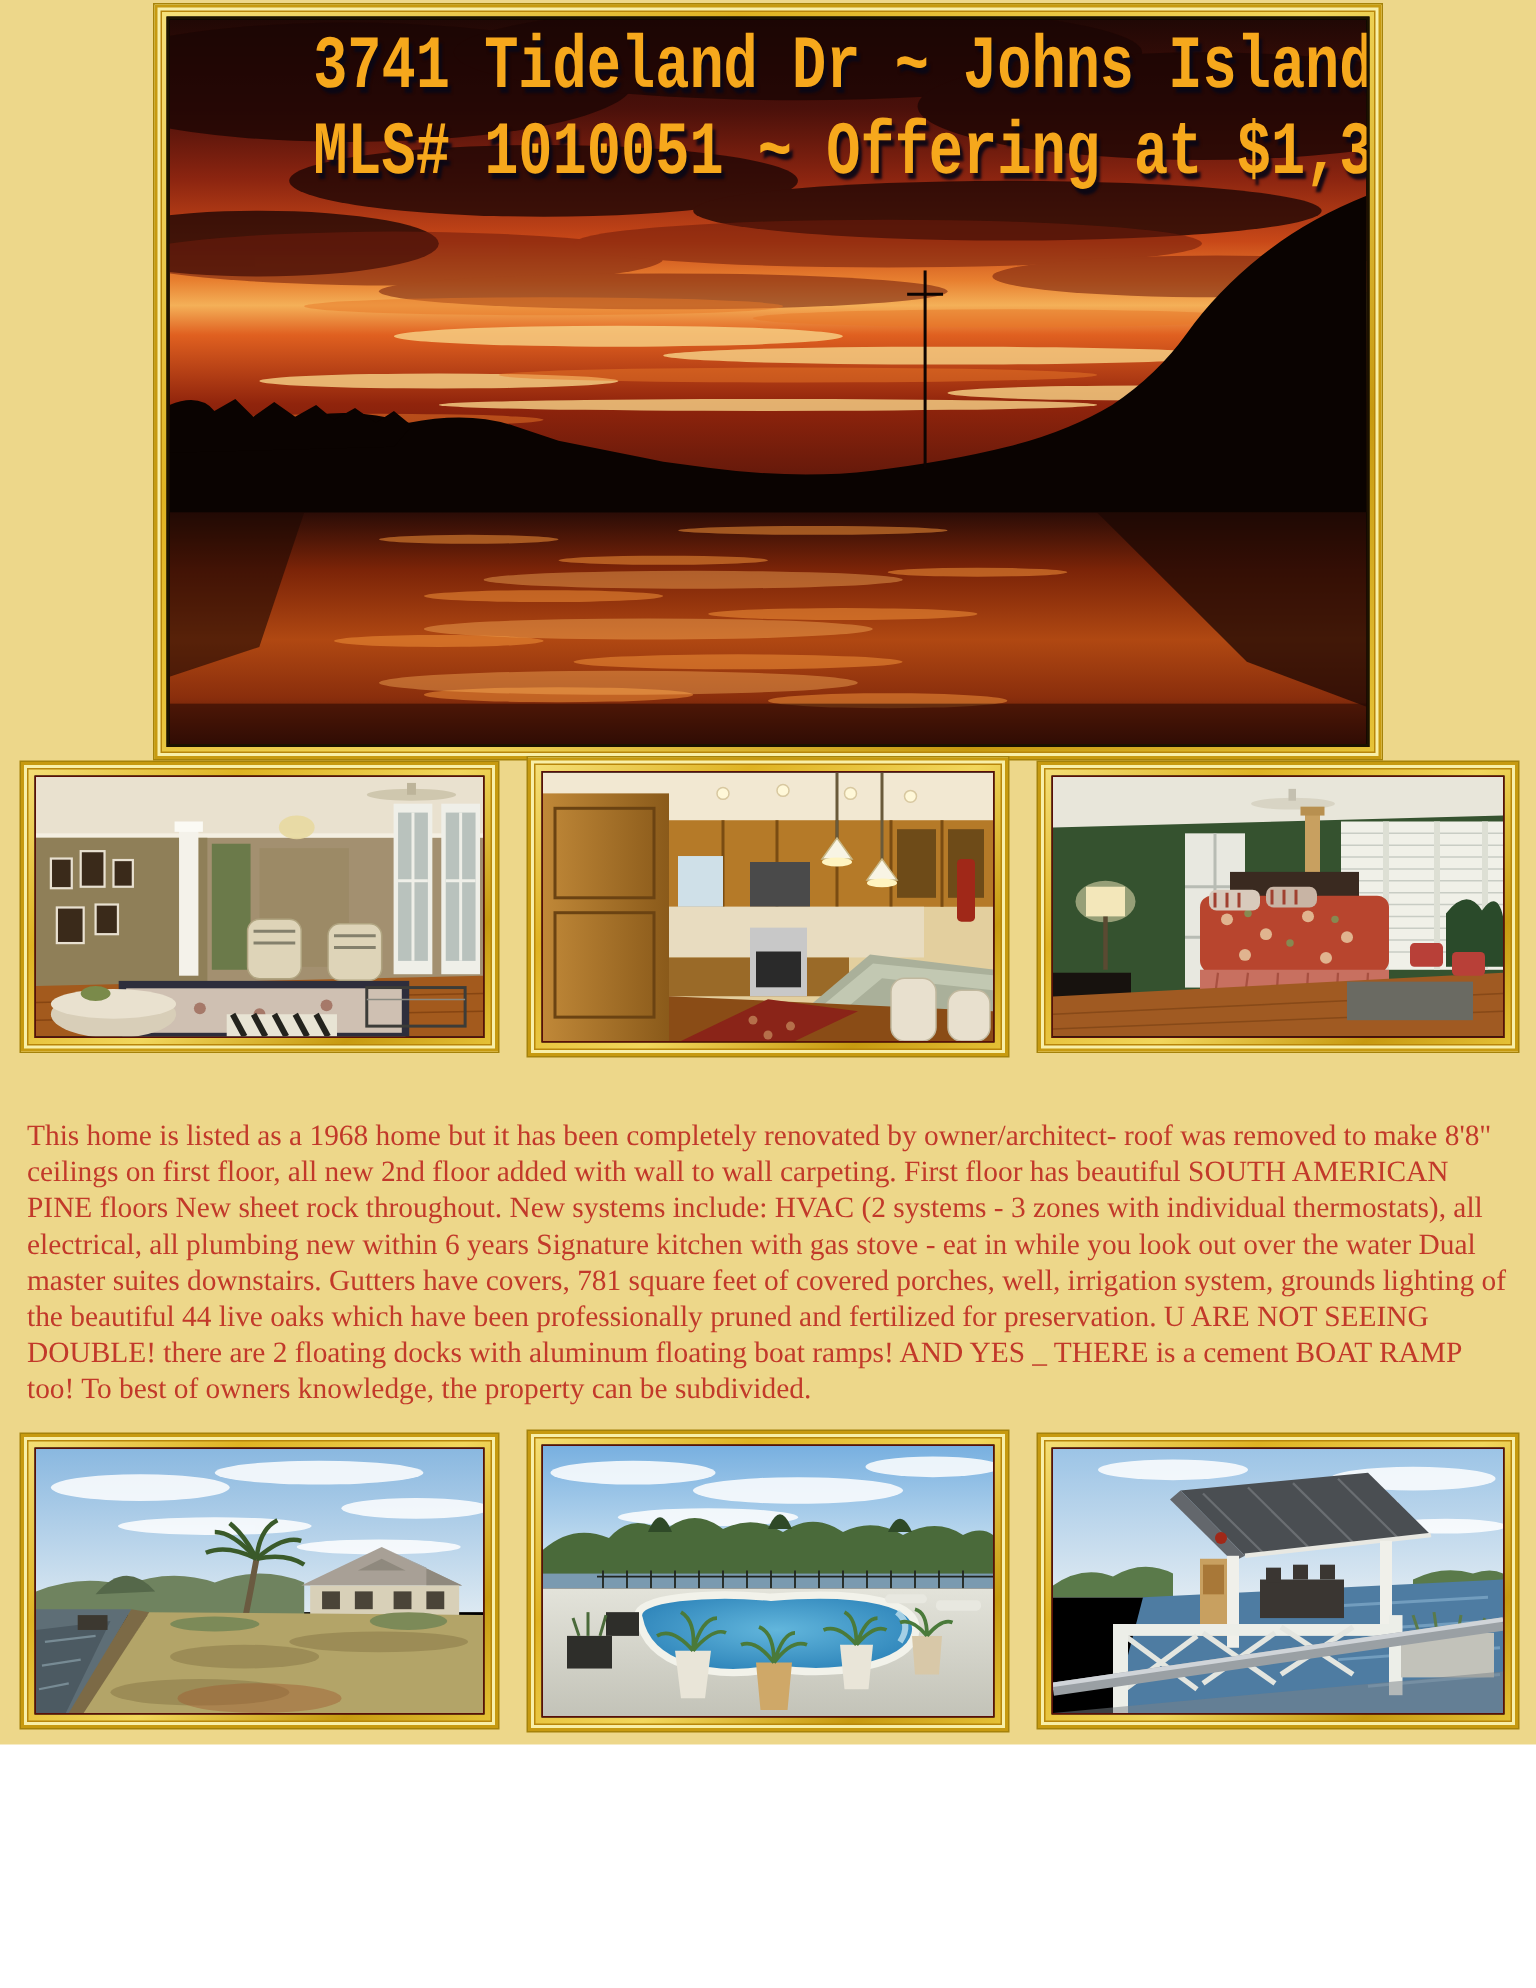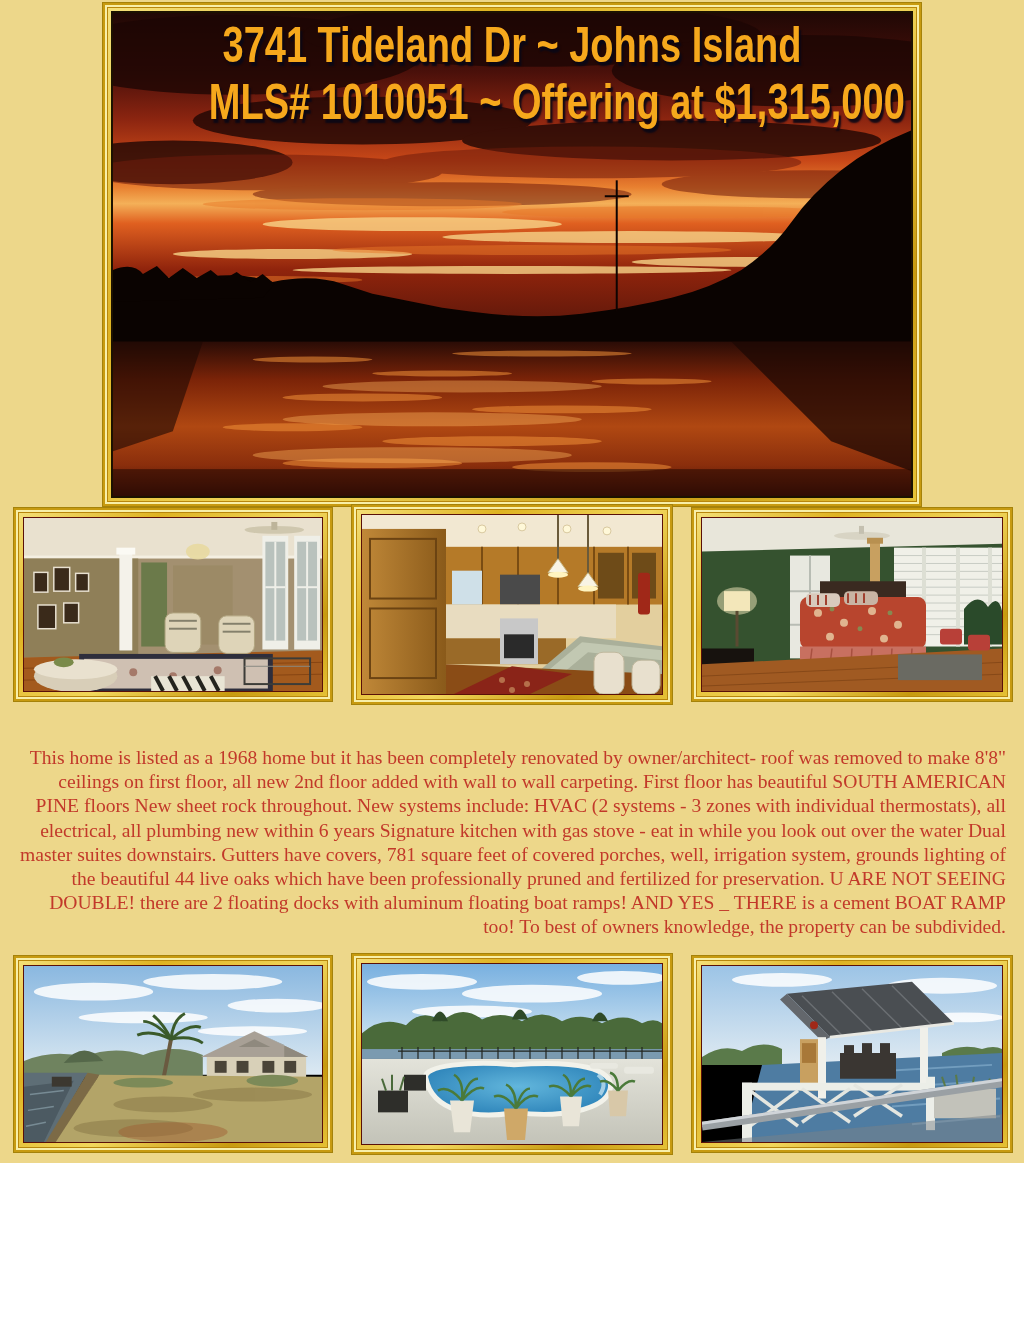--- a/index.html
+++ b/index.html
@@ -32,38 +32,38 @@
     width:100%; height:100%; box-sizing:border-box;
     border:1px solid #5a1008; background:#000; overflow:hidden;
   }
   .header-frame { padding:8px; }
   .header-frame .ph-inner { border:2px solid #1c1200; position:relative; }
   .gold-frame svg { display:block; width:100%; height:100%; }
 
   
   .header-title {
     position:absolute; left:0; right:0; top:4px; text-align:center;
-    font-family:Liberation Sans, sans-serif; font-weight:bold;
+    font-family:Liberation Mono, monospace; font-weight:bold;
     font-size:50px; line-height:57px; color:#f6a javascript81c;
   }
   .header-title .t-line {
     display:block; white-space:nowrap;
     transform:scaleX(0.76); transform-origin:50% 50%;
     color:#f6a81c;
     text-shadow:3px 4px 2px rgba(10,8,22,0.92);
   }
 
   
   .headline {
     position:absolute; left:0; top:713px; width:1024px; text-align:center;
     font-weight:bold; font-style:italic; font-size:26px; color:#c2392a;
   }
   .description {
     position:absolute; left:18px; top:746px; width:988px;
-    text-align:right; font-size:19.6px; line-height:24.2px; color:#c2392a;
+    text-align:left; font-size:19.6px; line-height:24.2px; color:#c2392a;
   }
 </style>
 </head>
 <body>
 
 <div class="page">
 
   <div class="gold-frame header-frame" style="left:103px; top:3px; width:818px; height:503px;">
     <div class="ph-inner">
       <svg viewBox="0 0 800 485" preserveAspectRatio="none">

